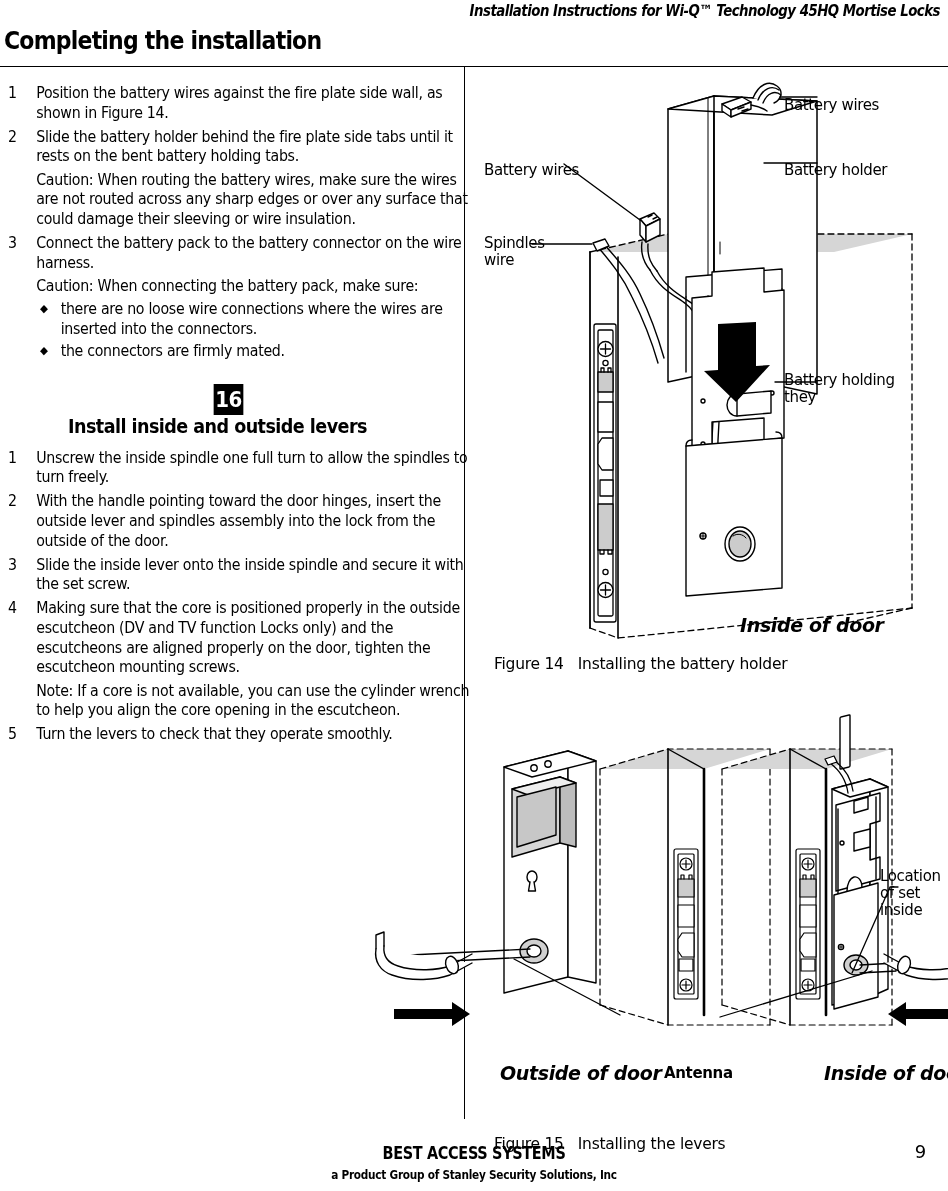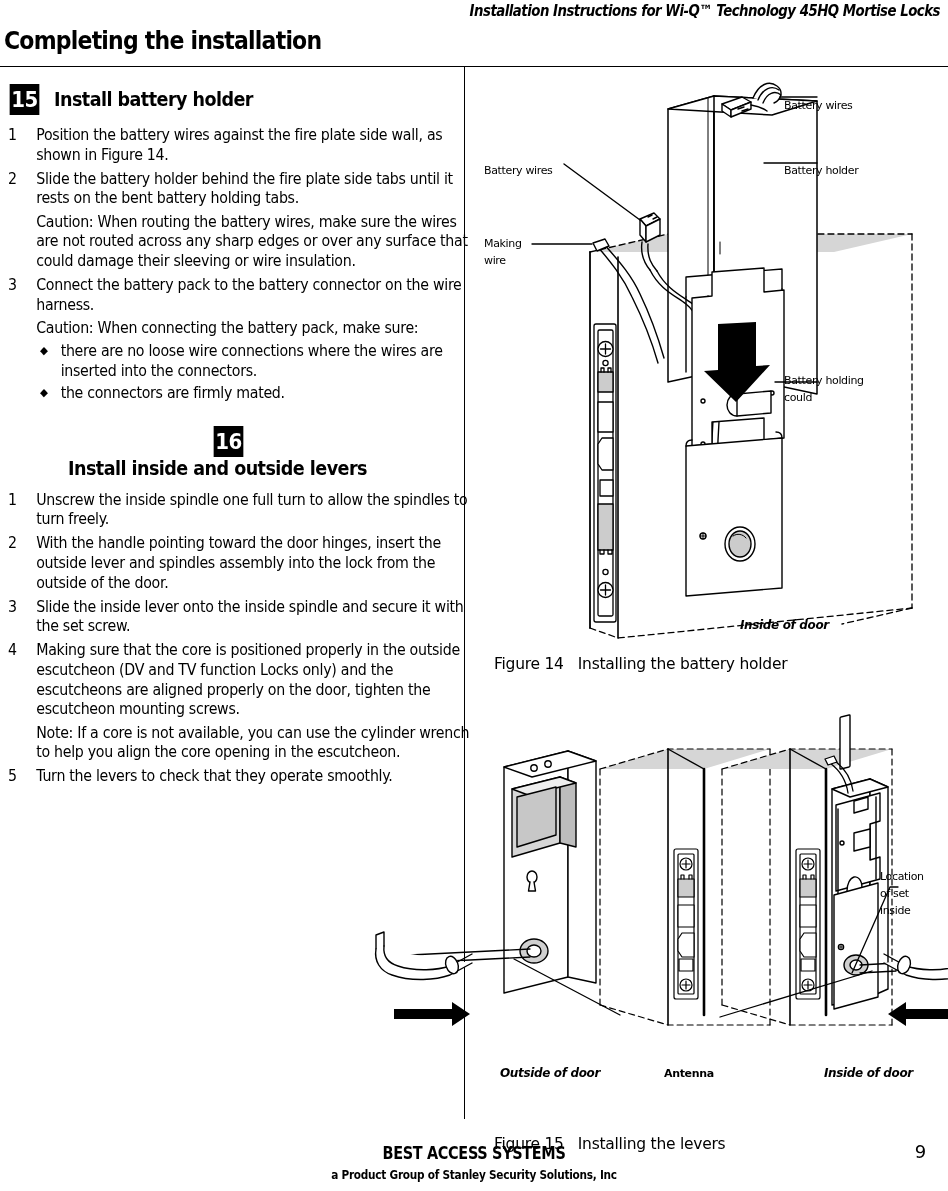--- a/index.html
+++ b/index.html
@@ -156,29 +156,29 @@
     position: absolute;
     font-family: "DejaVu Sans", sans-serif;
     font-size: 15.5px;
     font-weight: normal;
     letter-spacing: -0.25px;
     white-space: nowrap;
   }
   .fig-label {
     position: absolute;
     font-family: "DejaVu Sans", sans-serif;
-    font-size: 11px;
+    font-size: 15px;
     letter-spacing: -0.35px;
     line-height: 17px;
     white-space: nowrap;
   }
   .fig-label.ital {
     font-style: italic;
     font-weight: bold;
-    font-size: 12px;
+    font-size: 19px;
     text-align: center;
   }
   .fig-label.bold {
     font-weight: bold;
   }
   svg.art { position: absolute; left: 0; top: 0; overflow: visible; }
 
   
   .footer-brand {
     position: absolute;
@@ -216,24 +216,20 @@
 </head>
 <body>
 
 <div class="running-head">Installation Instructions for Wi-Q™ Technology 45HQ Mortise Locks</div>
 <div class="page-title">Completing the installation</div>
 <div class="rule-top"></div>
 <div class="rule-vertical"></div>
 
 <div class="left-col">
 
-  <div class="section-head">
-    <div class="step-badge">15</div>
-    <div class="section-title">Install battery holder</div>
-  </div>
 
   <ol class="steps">
     <li class="step">
       <span class="num">1</span>
       <span>Position the battery wires against the fire plate side wall, as shown in Figure 14.</span>
     </li>
     <li class="step">
       <span class="num">2</span>
       <span>Slide the battery holder behind the fire plate side tabs until it rests on the bent battery holding tabs.</span>
       <div class="sub-para">Caution:  When routing the battery wires, make sure the wires are not routed across any sharp edges or over any surface that could damage their sleeving or wire insulation.</div>
@@ -408,26 +404,26 @@
       <line x1="303" y1="310" x2="345" y2="310" stroke-width="1.4"></line>
 
       <polyline points="440,536 370,552" stroke-dasharray="6,4" stroke-width="1.3"></polyline>
     </g>
   </svg>
 
   <div class="fig-label" style="left:312px; top:25px;">Battery wires</div>
   <div class="fig-label" style="left:312px; top:90px;">Battery holder</div>
   <div class="fig-label" style="left:12px; top:90px;">Battery wires</div>
   <div class="fig-label" style="left:12px; top:163px;">
-    <span>Making</span><br>
+    <span>Spindles</span><br>
     <span>wire</span>
   </div>
   <div class="fig-label" style="left:312px; top:300px;">
     <span>Battery holding</span><br>
-    <span>could</span>
+    <span>they</span>
   </div>
   <div class="fig-label ital" style="left:268px; top:545px;">Inside of door</div>
 
   <div class="fig-caption" style="left:22px; top:583px;">
     <span>Figure 14</span>&nbsp;&nbsp;&nbsp;<span>Installing the battery holder</span>
   </div>
 
   <svg class="art" style="top:655px;" width="476" height="330" viewBox="0 0 476 330">
     <g fill="none" stroke="#000" stroke-width="1.4" stroke-linejoin="round" stroke-linecap="round">
 

